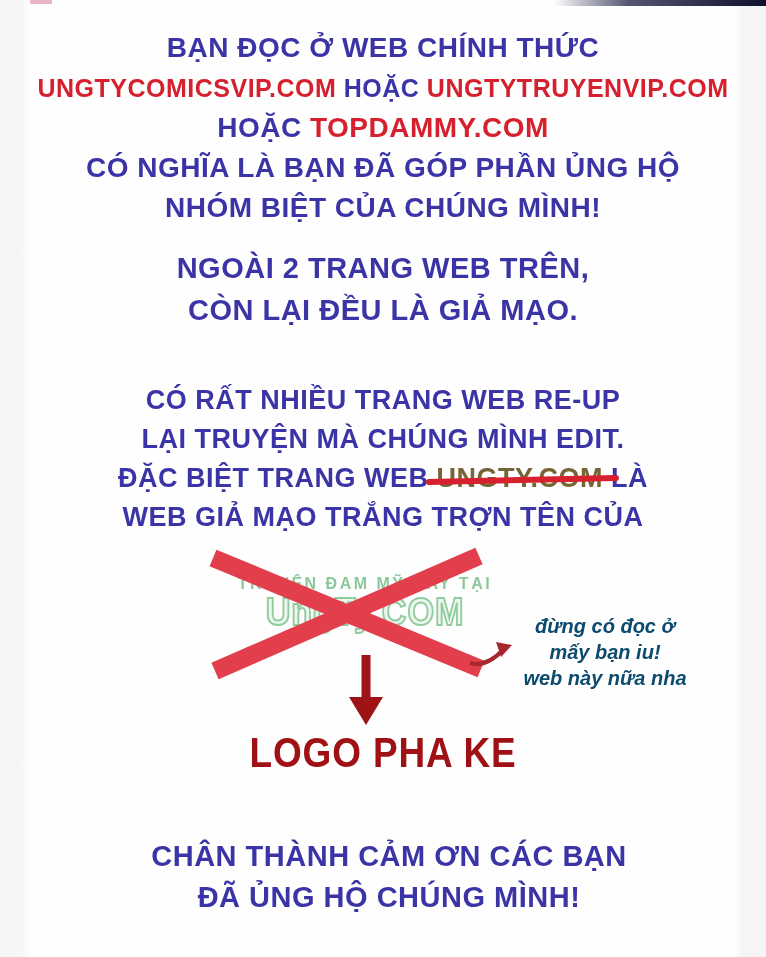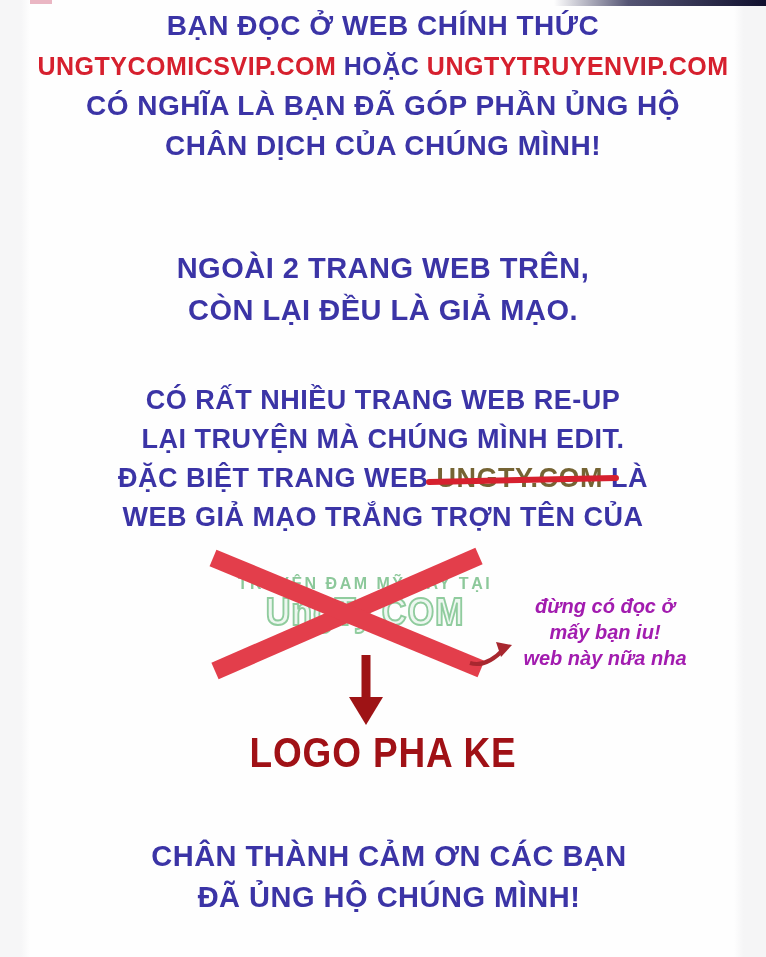--- a/index.html
+++ b/index.html
@@ -13,21 +13,21 @@
   .edge.left{left:0;width:30px;background:linear-gradient(to right,#f6f6f7 70%,rgba(246,246,247,0));}
   .edge.right{right:0;width:32px;background:linear-gradient(to left,#f5f5f6 70%,rgba(245,245,246,0));}
   .artifact-pink{position:absolute;left:30px;top:0;width:22px;height:4px;background:#eab6c3;}
   .artifact-navy{position:absolute;right:0;top:0;width:212px;height:6px;
     background:linear-gradient(to right,rgba(80,80,110,0),#555574 35%,#10102e);}
   
   .tblock{position:absolute;left:0;width:100%;text-align:center;letter-spacing:.5px;}
   .ln{display:block;}
   .blue{color:#3b34a6;}
   .red{color:#d6202e;text-align:right;}
-  .intro{top:6px;}
+  .intro{top:28px;}
   .intro .ln{height:40px;line-height:40px;font-size:28px;}
   .intro .ln.sites{font-size:25px;}
   .notice{top:247px;}
   .notice .ln{height:42px;line-height:42px;font-size:29px;}
   .warning{top:353px;margin-top:28px;}
   .warning .ln{height:39px;line-height:39px;font-size:27px;}
   .strike{color:#756434;position:relative;white-space:nowrap;}
   .strike::after{
     content:"";position:absolute;left:-10px;right:-16px;top:46%;height:6px;
     background:#d6202e;border-radius:3px;transform:rotate(-1.2deg);
@@ -41,22 +41,22 @@
   .logo-site{
     position:absolute;left:0;top:46px;width:730px;text-align:center;
     font-size:38px;letter-spacing:1px;color:#edf7f0;
     -webkit-text-stroke:2px #90cc9e;text-shadow:0 0 1px #90cc9e;
     transform:scaleX(.9);
   }
   .x-mark{position:absolute;left:203px;top:2px;}
   .small-arrow{position:absolute;left:468px;top:92px;}
   .down-arrow{position:absolute;left:344px;top:108px;}
   .hand-note{
-    position:absolute;left:500px;top:48px;width:210px;text-align:center;
-    font-size:20px;line-height:26px;font-style:italic;color:#a21caf;letter-spacing:0;
+    position:absolute;left:500px;top:68px;width:210px;text-align:center;
+    font-size:20px;line-height:26px;font-style:italic;color:#0c4a6e;letter-spacing:0;
   }
   .logo-caption{
     position:absolute;left:0;top:184px;width:766px;text-align:center;
     font-size:42px;letter-spacing:1px;color:#a01116;transform:scaleX(.88);
   }
   .thanks{top:836px;}
   .thanks .ln{height:41px;line-height:41px;font-size:29px;padding-left:12px;}
 </style>
 </head>
 <body>
@@ -68,22 +68,26 @@
   <div class="artifact-pink"></div>
   <div class="artifact-navy"></div>
 
   <div class="tblock intro">
     <span class="ln blue">BẠN ĐỌC Ở WEB CHÍNH THỨC</span>
     <span class="ln sites">
       <span class="red">UNGTYCOMICSVIP.COM</span>
       <span class="blue">HOẶC</span>
       <span class="red">UNGTYTRUYENVIP.COM</span>
     </span>
+    <span class="ln">
+      <span class="blue">HOẶC</span>
+      <span class="red">TOPDAMMY.COM</span>
+    </span>
     <span class="ln blue">CÓ NGHĨA LÀ BẠN ĐÃ GÓP PHẦN ỦNG HỘ</span>
-    <span class="ln blue">CHÂN DỊCH CỦA CHÚNG MÌNH!</span>
+    <span class="ln blue">NHÓM BIỆT CỦA CHÚNG MÌNH!</span>
   </div>
 
   <div class="tblock notice">
     <span class="ln blue">NGOÀI 2 TRANG WEB TRÊN,</span>
     <span class="ln blue">CÒN LẠI ĐỀU LÀ GIẢ MẠO.</span>
   </div>
 
   <div class="tblock warning">
     <span class="ln blue">CÓ RẤT NHIỀU TRANG WEB RE-UP</span>
     <span class="ln blue">LẠI TRUYỆN MÀ CHÚNG MÌNH EDIT.</span>

